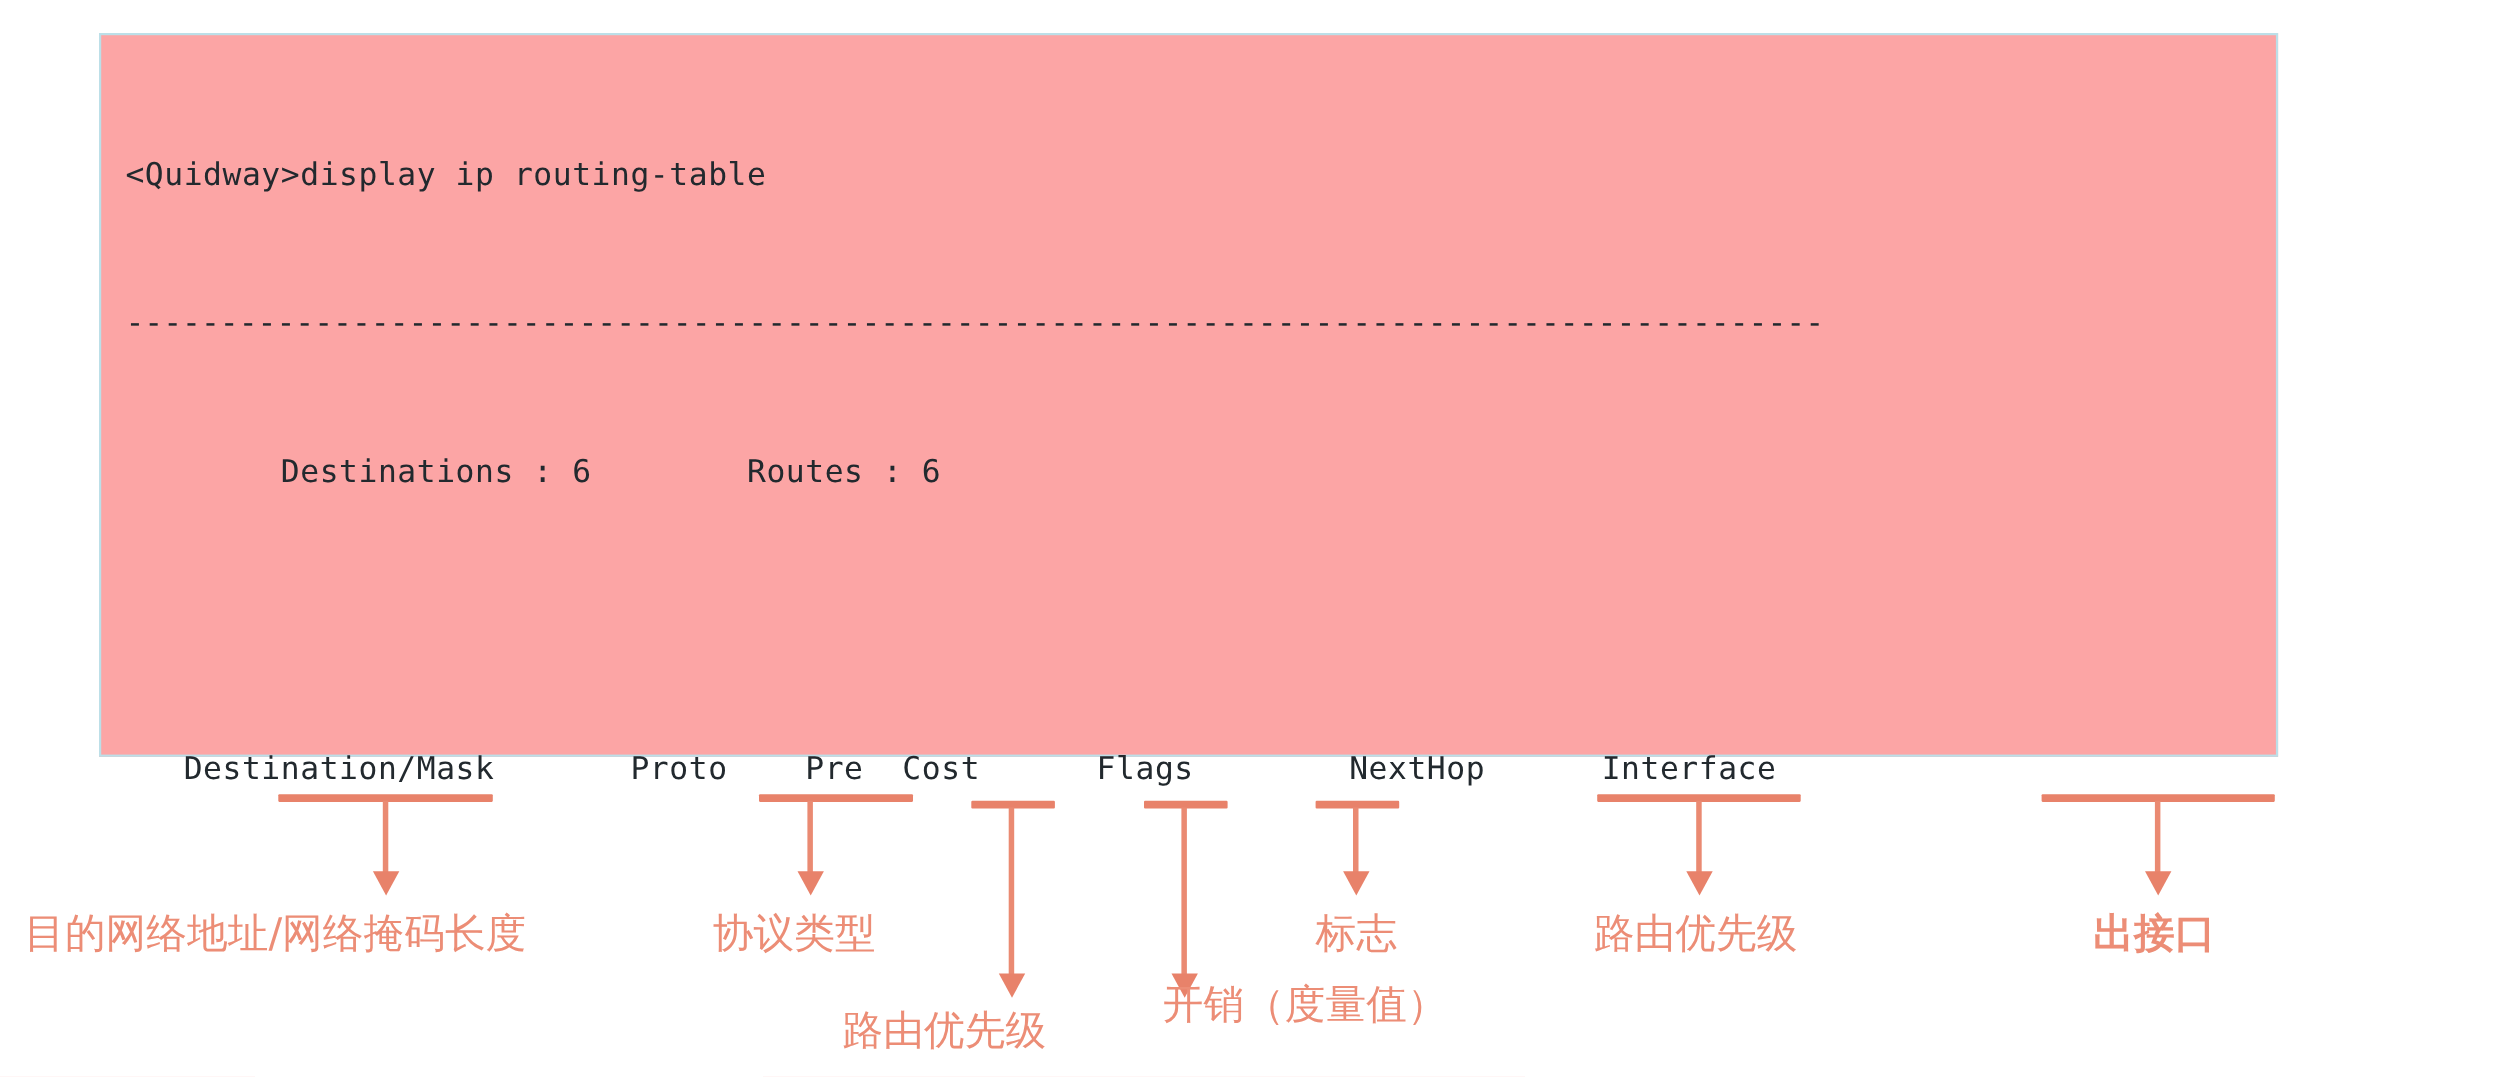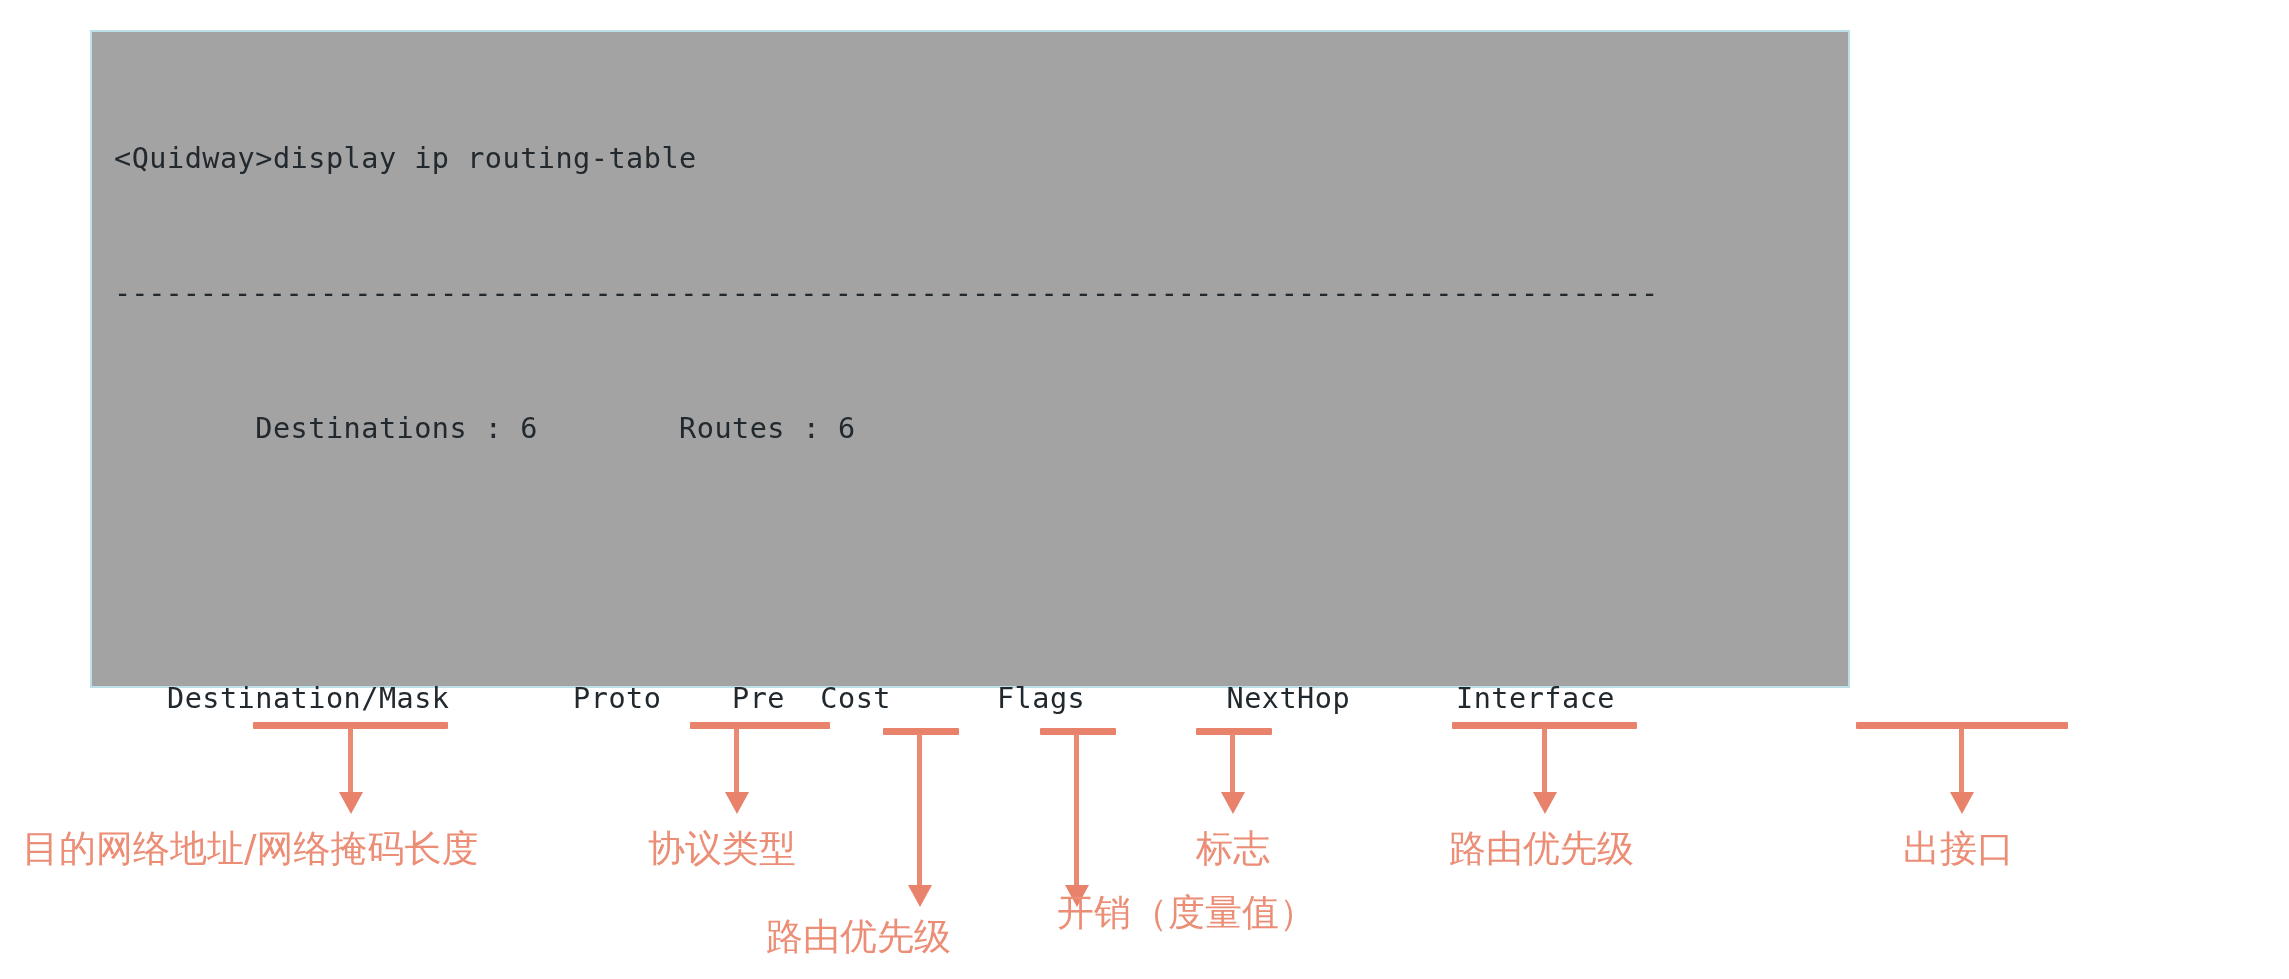--- a/index.html
+++ b/index.html
@@ -9,22 +9,22 @@
     background:#ffffff;
     font-family:"Liberation Serif", serif;
     overflow:hidden;
     position:relative;
   }
 
   
   #terminal-box{
     position:absolute;
     left:90px; top:30px;
-    width:1760px; height:658px;
-    background:#a3a3a3;
+    width:1981px; height:658px;
+    background:#fca5a5;
     border:2px solid #bcdfe8;
     box-sizing:border-box;
   }
   #terminal-text{
     position:absolute;
     left:22px; top:14px;
     font-family:"DejaVu Sans Mono","Liberation Mono",monospace;
     font-size:28.5px;
     line-height:45px;
     letter-spacing:0.5px;
@@ -140,15 +140,15 @@
     <div class="stem" style="left:90px; height:66px;"></div>
     <div class="head" style="left:81px; top:70px;"></div>
   </div>
   <div class="anno-label" style="left:1449px; top:827px;">路由优先级</div>
 
   <div class="pointer" style="left:1856px; top:722px; width:212px;">
     <div class="bar" style="width:212px;"></div>
     <div class="stem" style="left:103px; height:66px;"></div>
     <div class="head" style="left:94px; top:70px;"></div>
   </div>
-  <div class="anno-label" style="left:1903px; top:827px;">出接口</div>
+  <div class="anno-label" style="left:1903px; top:827px;font-weight:bold;">出接口</div>
 
 </div>
 
 </body></html>

